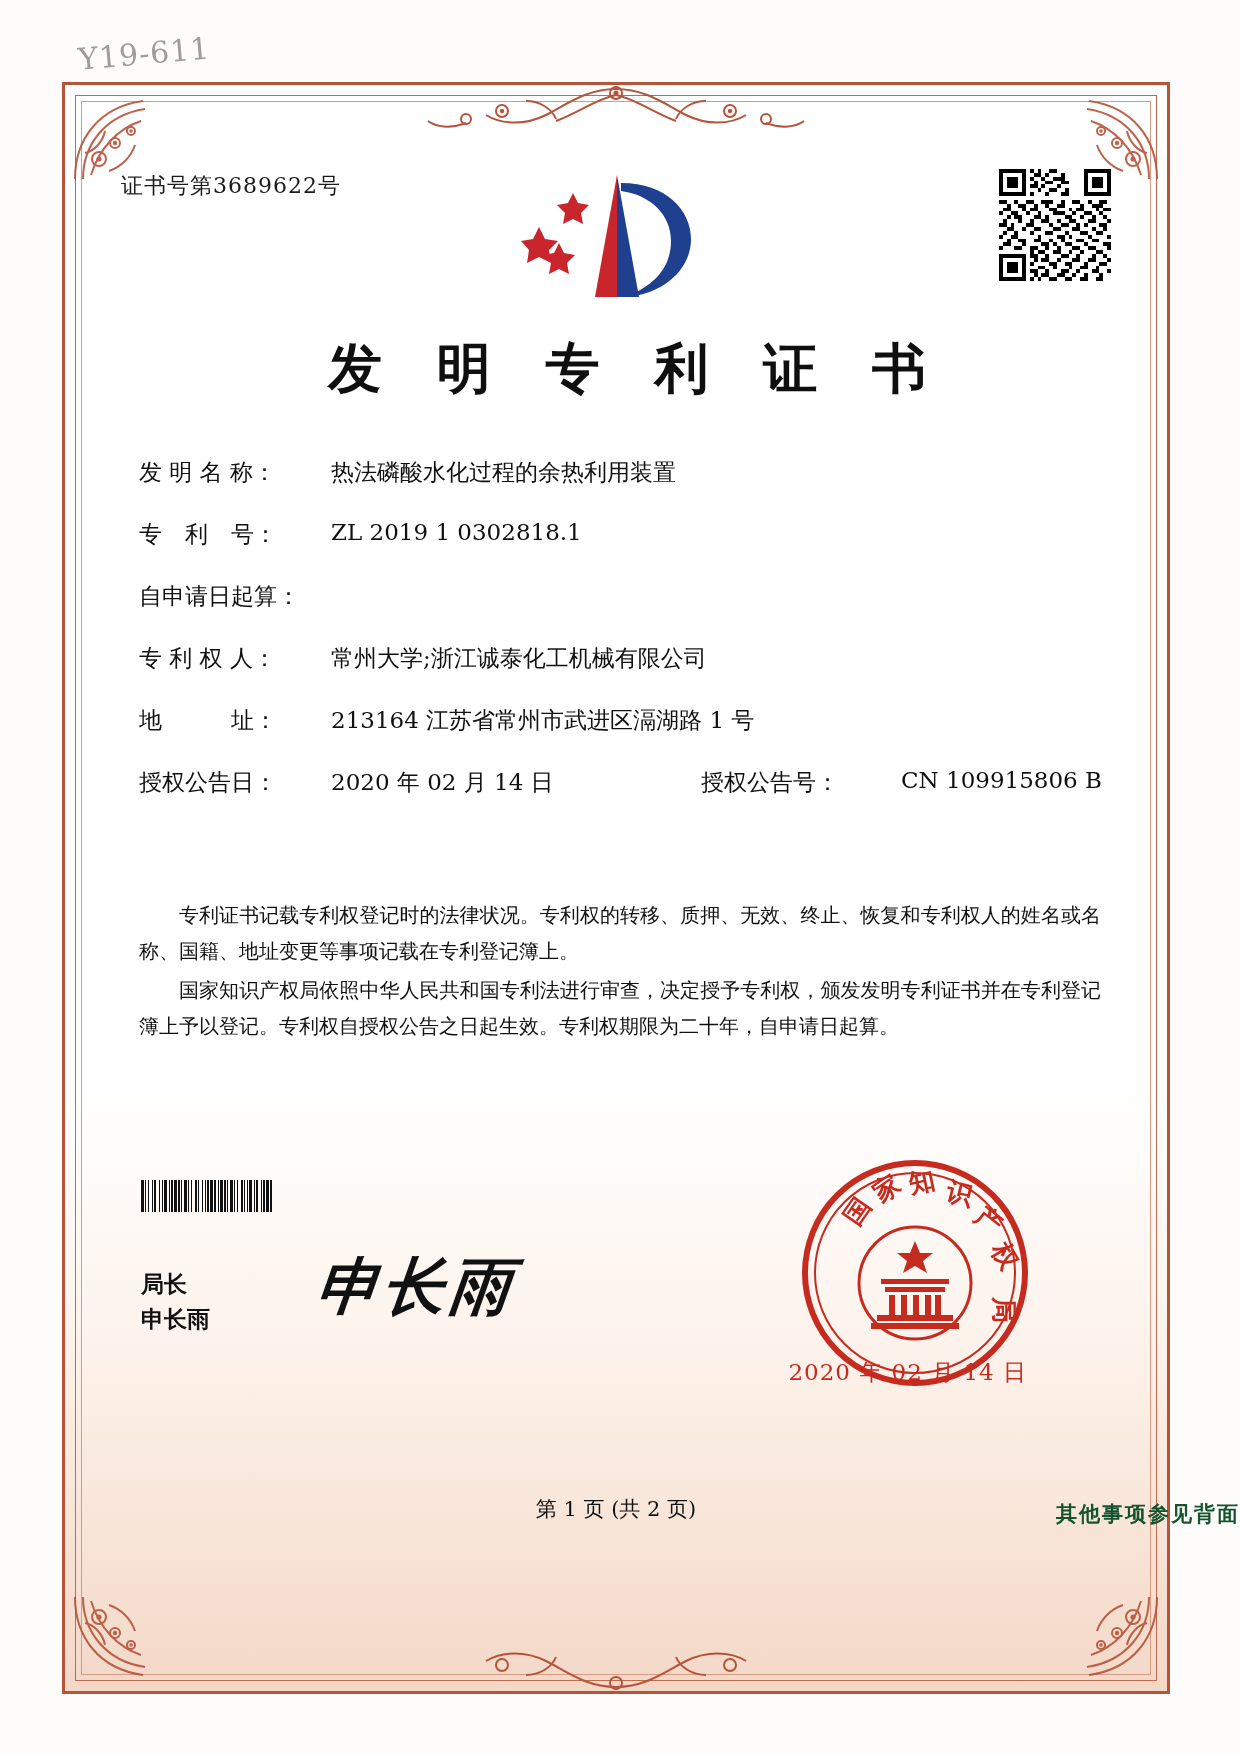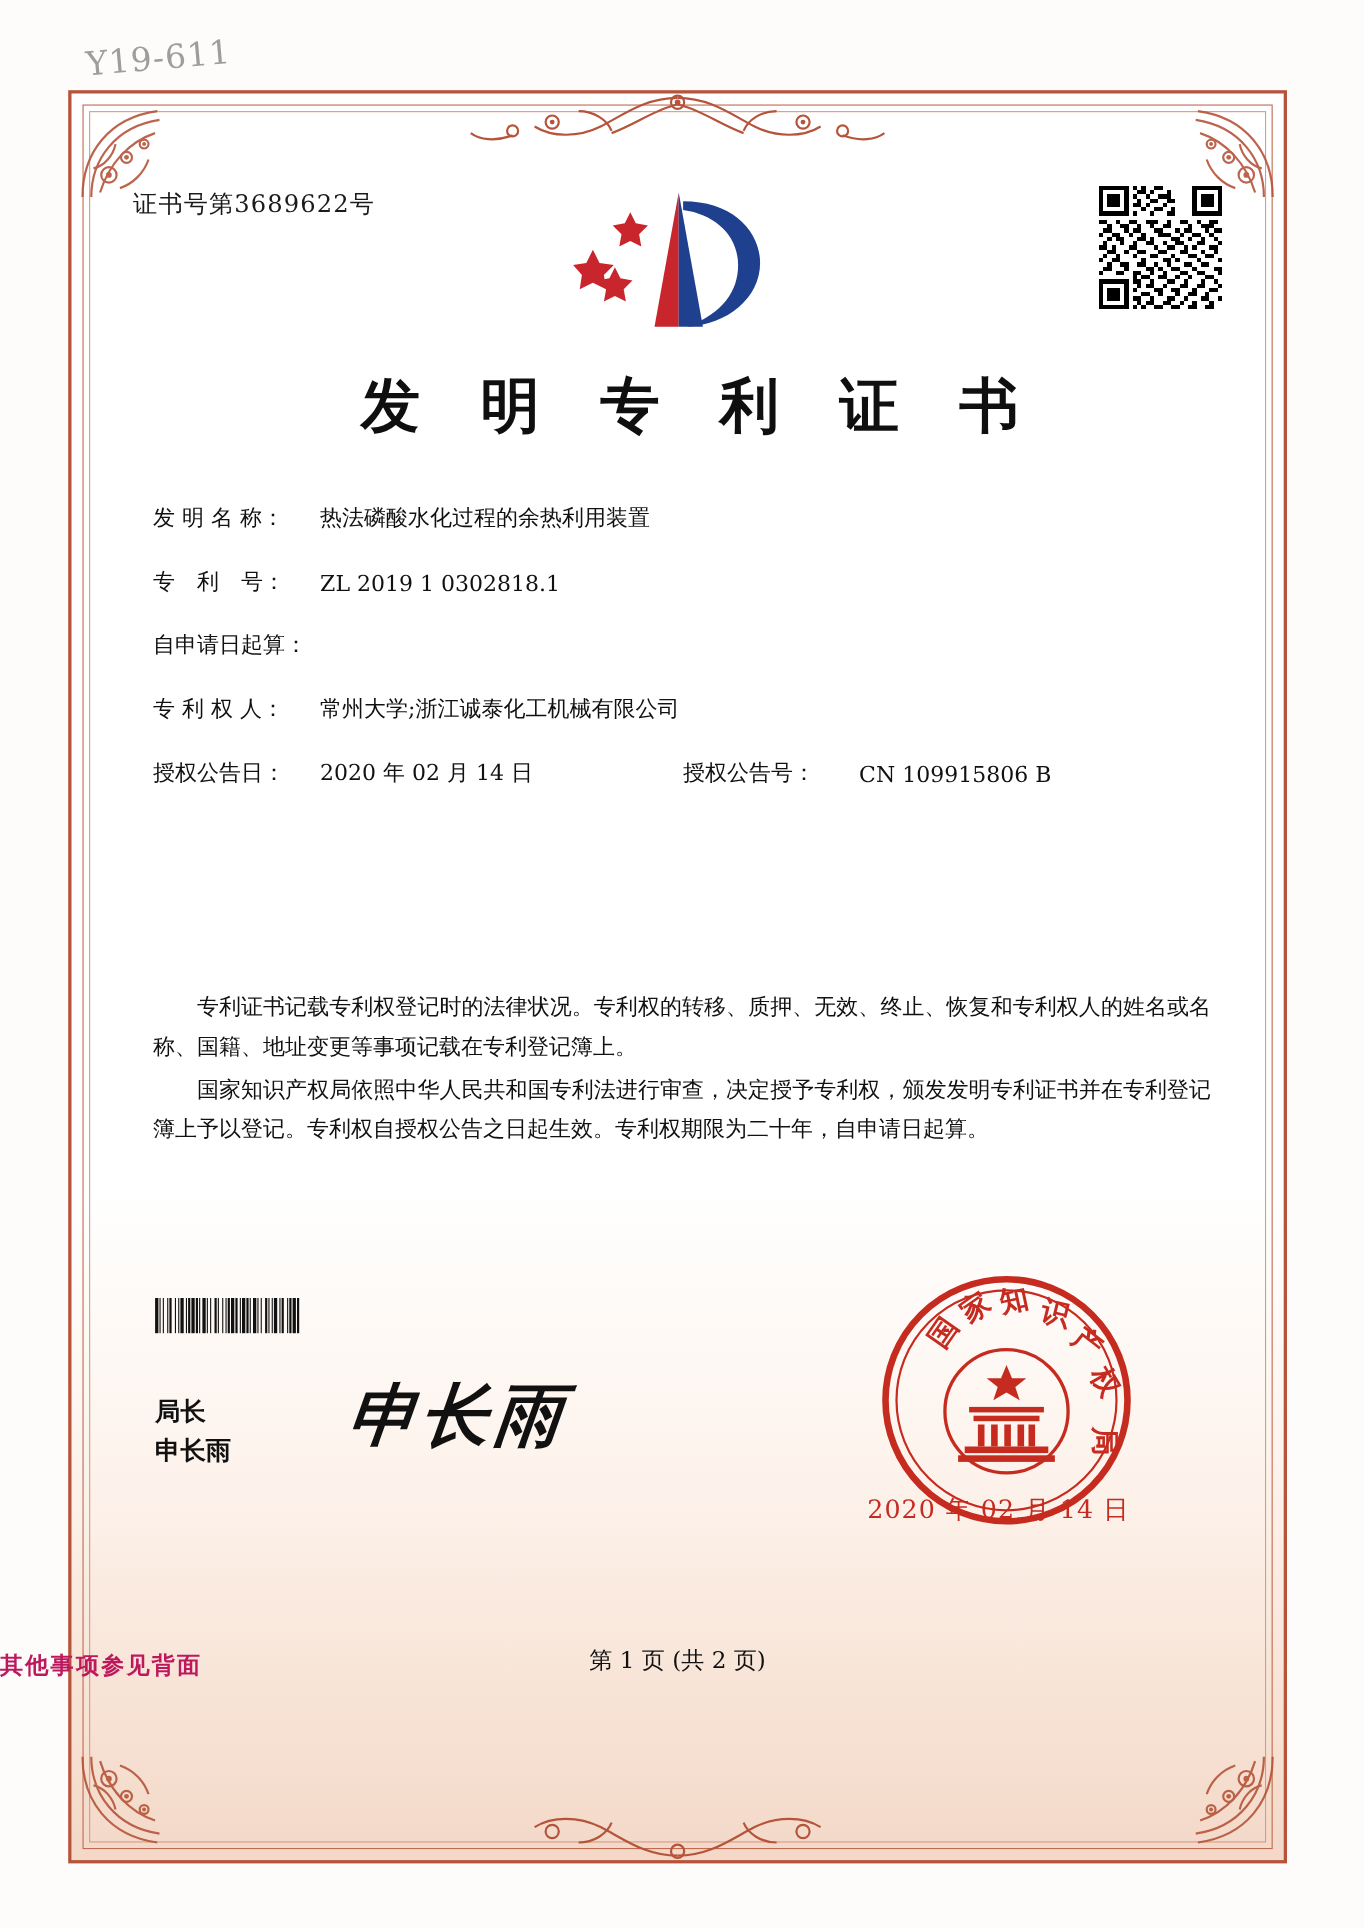--- a/index.html
+++ b/index.html
@@ -140,23 +140,24 @@
   .fields {
     position: absolute;
     left: 74px;
     right: 60px;
     top: 372px;
     font-family: "DejaVu Serif", "Liberation Serif", serif;
     color: #111;
   }
   .field {
     display: flex;
-    align-items: flex-end;
+    align-items: flex-start;
     margin-bottom: 31px;
-    font-size: 20px;
+    font-size: 23px;
+    gap: 40px;
   }
   .field .label {
     width: 152px;
     flex: 0 0 152px;
     letter-spacing: 0;
     white-space: pre;
   }
   .field .value {
     flex: 1;
   }
@@ -251,25 +252,25 @@
     top: 1410px;
     text-align: center;
     font-family: "DejaVu Serif", "Liberation Serif", serif;
     font-size: 21px;
     color: #111;
   }
   .footer-note {
     position: absolute;
     left: 0; right: 0;
     top: 1500px;
-    text-align: left;
+    text-align: right;
     font-family: "DejaVu Serif", "Liberation Serif", serif;
     font-weight: bold;
     font-size: 21px;
-    color: #be185d;
+    color: #14532d;
     letter-spacing: 2px;
   }
 </style>
 </head>
 <body>
 
 <div class="page">
 
   <div class="pencil-note">Y19-611</div>
 
@@ -592,20 +593,24 @@
           <span class="label">专　利　号：</span>
           <span class="value">ZL 2019 1 0302818.1</span>
         </div>
         <div class="field">
           <span class="label">自申请日起算：</span>
         </div>
         <div class="field">
           <span class="label">专 利 权 人：</span>
           <span class="value">常州大学;浙江诚泰化工机械有限公司</span>
         </div>
+        <div class="field">
+          <span class="label">地　　　址：</span>
+          <span class="value">213164 江苏省常州市武进区滆湖路 1 号</span>
+        </div>
         <div class="field dual">
           <span class="label">授权公告日：</span>
           <span class="value">2020 年 02 月 14 日</span>
           <span class="label2">授权公告号：</span>
           <span>CN 109915806 B</span>
         </div>
       </div>
 
       <div class="paras">
         <p>专利证书记载专利权登记时的法律状况。专利权的转移、质押、无效、终止、恢复和专利权人的姓名或名称、国籍、地址变更等事项记载在专利登记簿上。</p>

